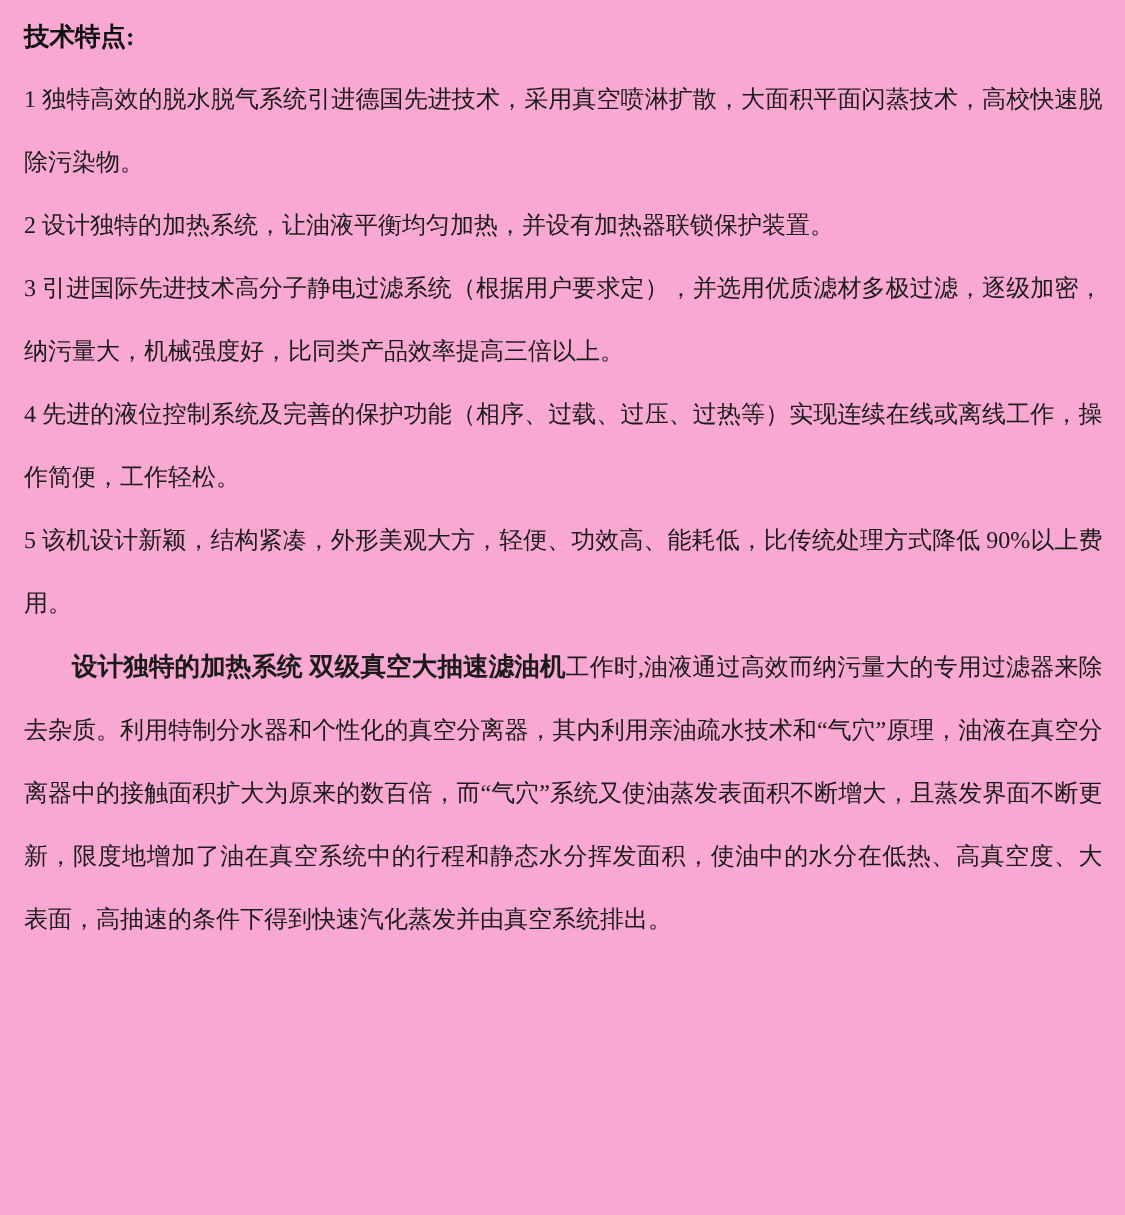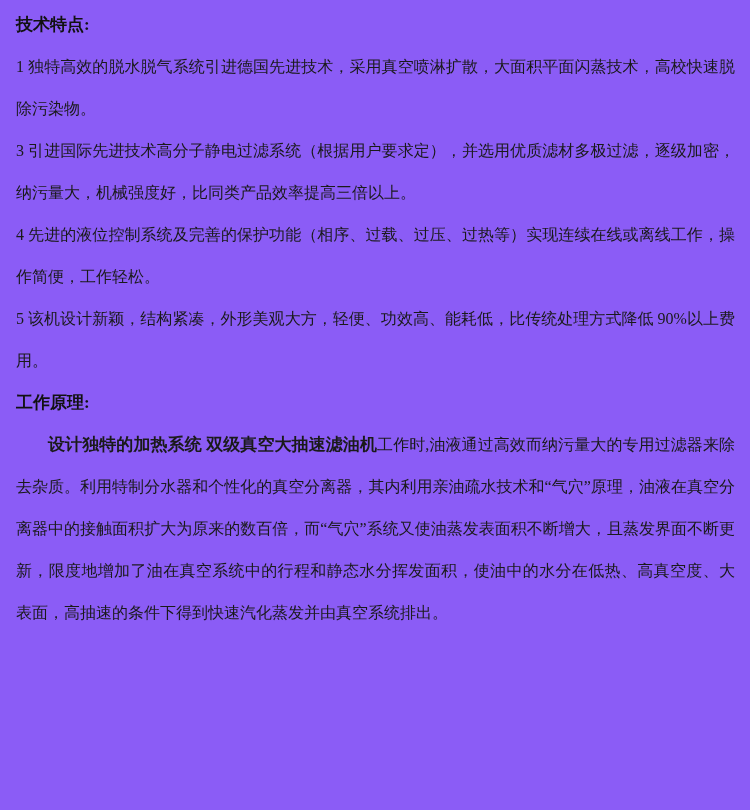--- a/index.html
+++ b/index.html
@@ -4,21 +4,21 @@
   <style>
     html, body {
       margin: 0;
       padding: 0;
       background: #ffffff;
     }
     .doc {
       width: 750px;
       height: 810px;
       box-sizing: border-box;
-      background: #8b5cf6;
+      background: #f9a8d4;
       color: #1a1a1a;
       padding: 4px 15px 0 16px;
       font-family: "Liberation Serif", "DejaVu Serif", serif;
       font-size: 16px;
       line-height: 42px;
       overflow: hidden;
     }
     .doc h2 {
       margin: 0;
       font-size: 17px;
@@ -43,25 +43,25 @@
   </style>
 </head>
 <body>
 
 <div class="doc">
 
   <h2>技术特点:</h2>
 
   <p>1  独特高效的脱水脱气系统引进德国先进技术，采用真空喷淋扩散，大面积平面闪蒸技术，高校快速脱除污染物。</p>
 
+  <p>2  设计独特的加热系统，让油液平衡均匀加热，并设有加热器联锁保护装置。</p>
 
   <p>3  引进国际先进技术高分子静电过滤系统（根据用户要求定），并选用优质滤材多极过滤，逐级加密，纳污量大，机械强度好，比同类产品效率提高三倍以上。</p>
 
   <p>4 先进的液位控制系统及完善的保护功能（相序、过载、过压、过热等）实现连续在线或离线工作，操作简便，工作轻松。</p>
 
   <p>5  该机设计新颖，结构紧凑，外形美观大方，轻便、功效高、能耗低，比传统处理方式降低 90%以上费用。</p>
 
-  <h2>工作原理:</h2>
 
   <p class="indent"><span class="bold-lead">设计独特的加热系统 双级真空大抽速滤油机</span><span>工作时,油液通过高效而纳污量大的专用过滤器来除去杂质。利用特制分水器和个性化的真空分离器，其内利用亲油疏水技术和“气穴”原理，油液在真空分离器中的接触面积扩大为原来的数百倍，而“气穴”系统又使油蒸发表面积不断增大，且蒸发界面不断更新，限度地增加了油在真空系统中的行程和静态水分挥发面积，使油中的水分在低热、高真空度、大表面，高抽速的条件下得到快速汽化蒸发并由真空系统排出。</span></p>
 
 
 </div>
 
 </body></html>

